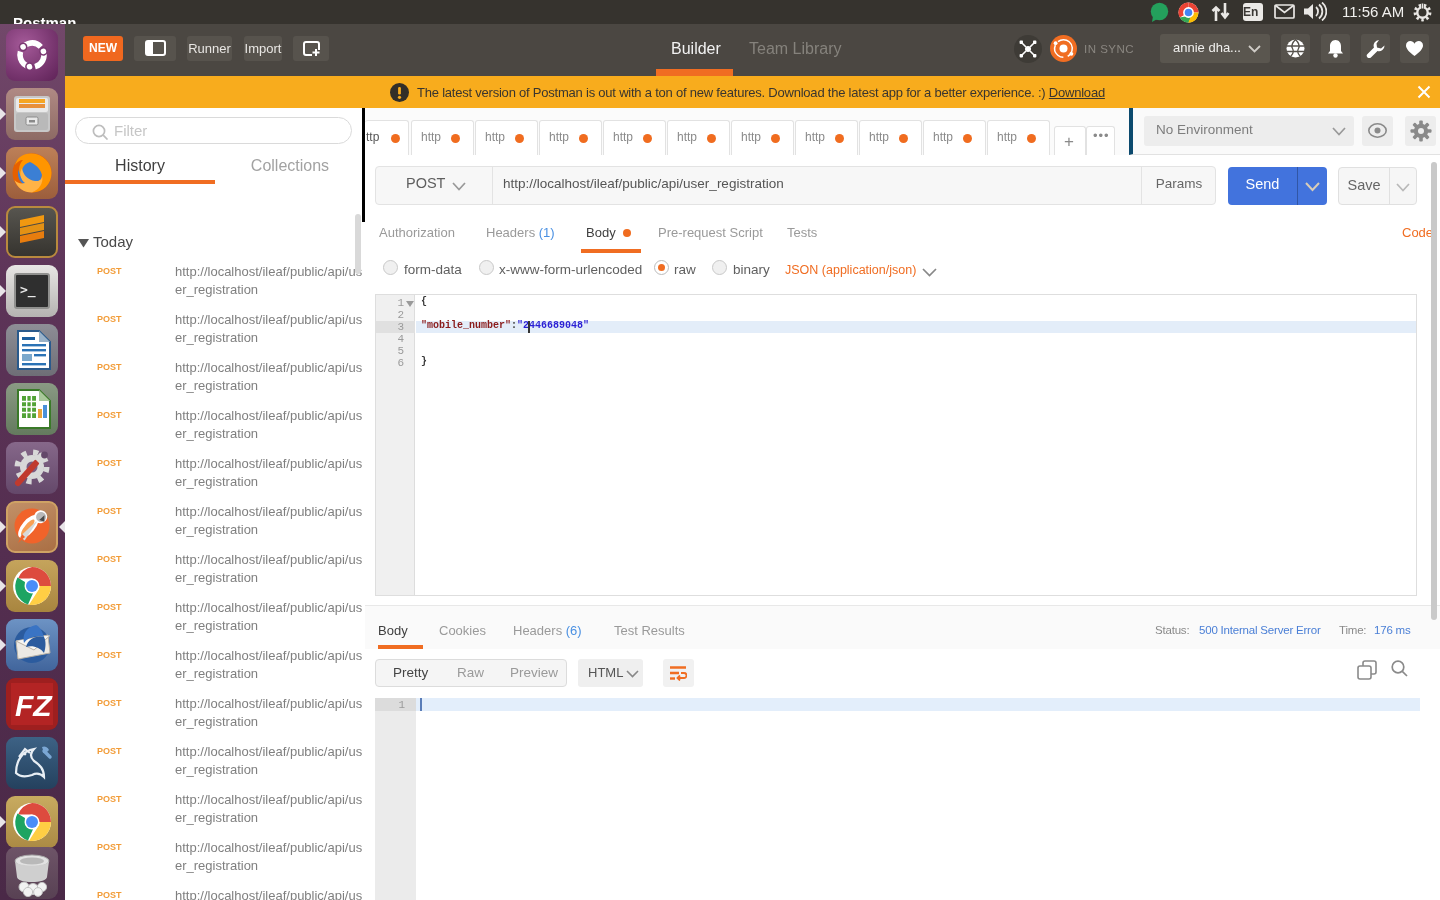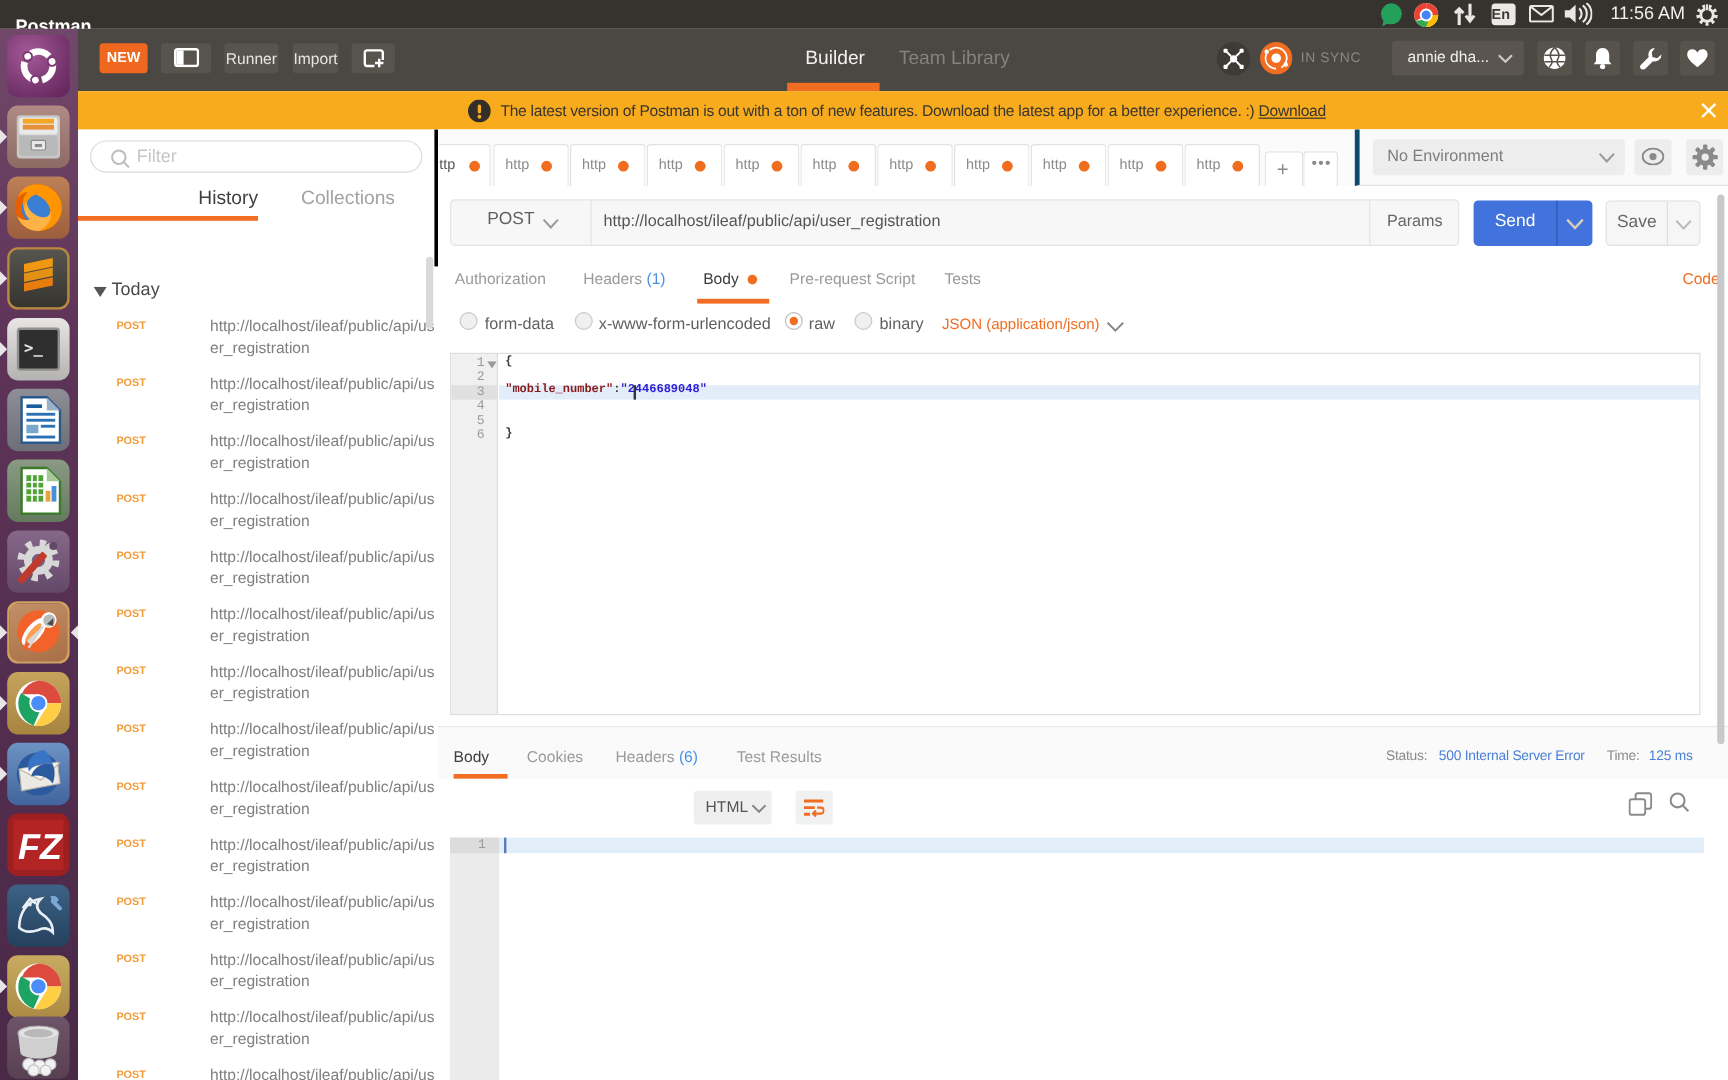--- a/index.html
+++ b/index.html
@@ -29,21 +29,21 @@
 
 #banner { position:absolute; left:65px; top:76px; width:1375px; height:32px; background:#f8ac1d; }
 #banner .txt { position:absolute; left:352px; top:9px; font-size:13px; letter-spacing:-.22px; color:#39352f; }
 
 #sidebar { position:absolute; left:65px; top:108px; width:300px; height:823px; background:#fff;
   border-right:3px solid #000000; }
 #filterbox { position:absolute; left:10px; top:9px; width:277px; height:27px; border:1.5px solid #dadada;
   border-radius:14px; background:#fff; }
 #filterbox span { position:absolute; left:38px; top:4px; font-size:15px; color:#c6c6c6; }
 #stabs { position:absolute; left:0; top:38px; width:300px; height:77px; }
-#stabs .t1 { position:absolute; left:0; top:11px; width:150px; text-align:right; font-size:16px; color:#3f3f3f; }
+#stabs .t1 { position:absolute; left:0; top:11px; width:150px; text-align:center; font-size:16px; color:#3f3f3f; }
 #stabs .t2 { position:absolute; left:150px; top:11px; width:150px; text-align:center; font-size:16px; color:#a2a2a2; }
 #stabs .ul { position:absolute; left:0; top:34px; width:150px; height:4px; background:#f06d22; }
 #clearbar { position:absolute; left:0; top:76px; width:300px; height:38px; background:#f7f7f7;
   border-bottom:1px solid #e3e3e3; }
 #clearbar span { position:absolute; right:11px; top:13px; color:#f06d22; font-size:14px; }
 #hlist { position:absolute; left:0; top:114px; width:300px; height:678px; background:#fff; overflow:hidden; }
 .hitem { position:absolute; left:32px; width:230px; height:44px; }
 .hitem .m { position:absolute; left:0px; top:3px; font-size:9px; font-weight:bold; color:#f29c38; }
 .hitem .u { position:absolute; left:38px; top:0px; width:220px; font-size:13px; color:#7f7f7f; line-height:17.5px;margin-left:40px; }
 #sscroll { position:absolute; left:290px; top:106px; width:6px; height:60px; background:#d9d9d9; border-radius:3px; }
@@ -629,24 +629,29 @@
     <div style="position:absolute;left:152px;top:26px;width:1.5px;height:12px;background:#333"></div>
   </div>
   <div id="resphead">
     <span class="rtabtx" style="left:13px;color:#3f3f3f;top:17px">Body</span>
     <span class="rtabtx" style="left:74px;top:17px">Cookies</span>
     <span class="rtabtx" style="left:148px;top:17px">Headers <span style="color:#4a90e2">(6)</span></span>
     <span class="rtabtx" style="left:249px;top:17px">Test Results</span>
     <span style="position:absolute;left:790px;top:18px;font-size:11.5px;letter-spacing:-.2px;color:#8a8a8a">Status:</span>
     <span style="position:absolute;left:834px;top:18px;font-size:11.5px;letter-spacing:-.2px;color:#4a7fd6">500 Internal Server Error</span>
     <span style="position:absolute;left:974px;top:18px;font-size:11.5px;letter-spacing:-.2px;color:#8a8a8a">Time:</span>
-    <span style="position:absolute;left:1009px;top:18px;font-size:11.5px;letter-spacing:-.2px;color:#4a7fd6">125 ms</span>
+    <span style="position:absolute;left:1009px;top:18px;font-size:11.5px;letter-spacing:-.2px;color:#4a7fd6">176 ms</span>
     <div style="position:absolute;left:13px;top:39px;width:45px;height:4px;background:#f06d22"></div>
   </div>
   <div id="toolbar">
+    <div id="prgroup">
+      <span style="position:absolute;left:17px;top:5px;font-size:13.5px;color:#444">Pretty</span>
+      <span style="position:absolute;left:81px;top:5px;font-size:13.5px;color:#9a9a9a">Raw</span>
+      <span style="position:absolute;left:134px;top:5px;font-size:13.5px;color:#9a9a9a">Preview</span>
+    </div>
     <div id="htmlbox">
       <span style="position:absolute;left:10px;top:6px;font-size:13px;color:#555">HTML</span>
       <svg style="position:absolute;left:48px;top:11px" width="13" height="8" viewBox="0 0 13 8">
           <path d="M1 1 L6.5 6.5 L12 1" stroke="#888" stroke-width="1.6" fill="none"></path>
         </svg>
     </div>
     <div id="wrapbtn">
       <svg style="margin:6px 6px" width="18" height="16" viewBox="0 0 18 16">
         <path d="M1 2.5 L17 2.5 M1 8 L10 8" stroke="#f06d22" stroke-width="2.4"></path>
         <path d="M12 8 L15 8 A2.5 2.5 0 0 1 15 13 L9 13 M11 10.5 L8.5 13 L11 15.5" stroke="#f06d22" stroke-width="1.8" fill="none"></path>

